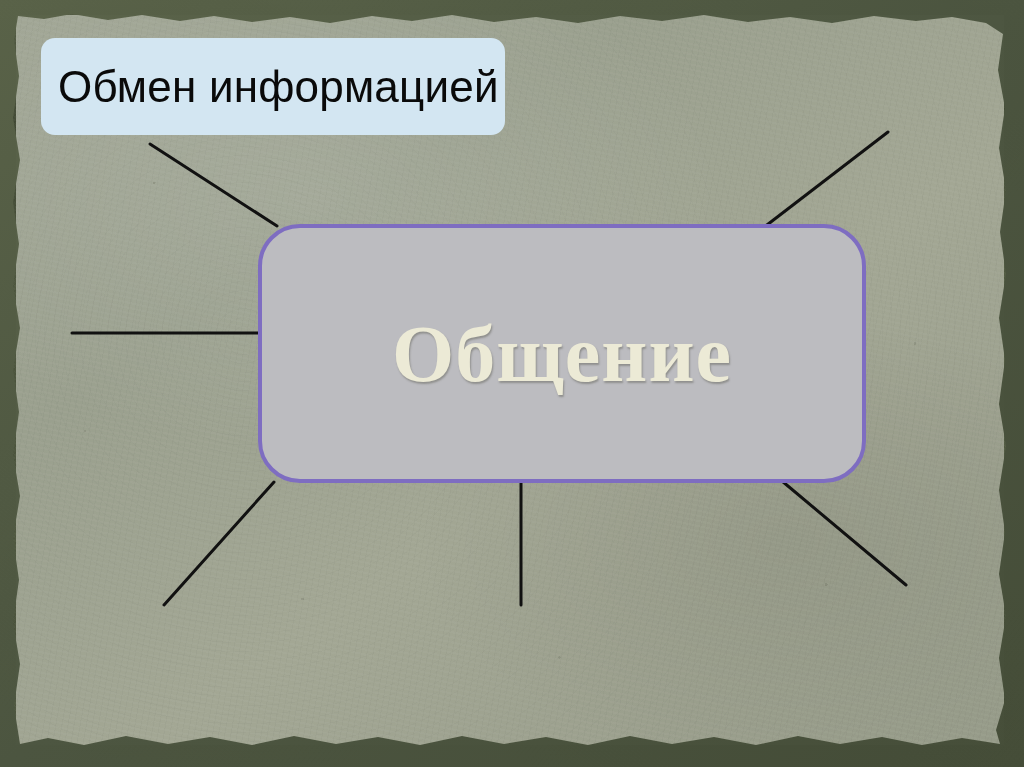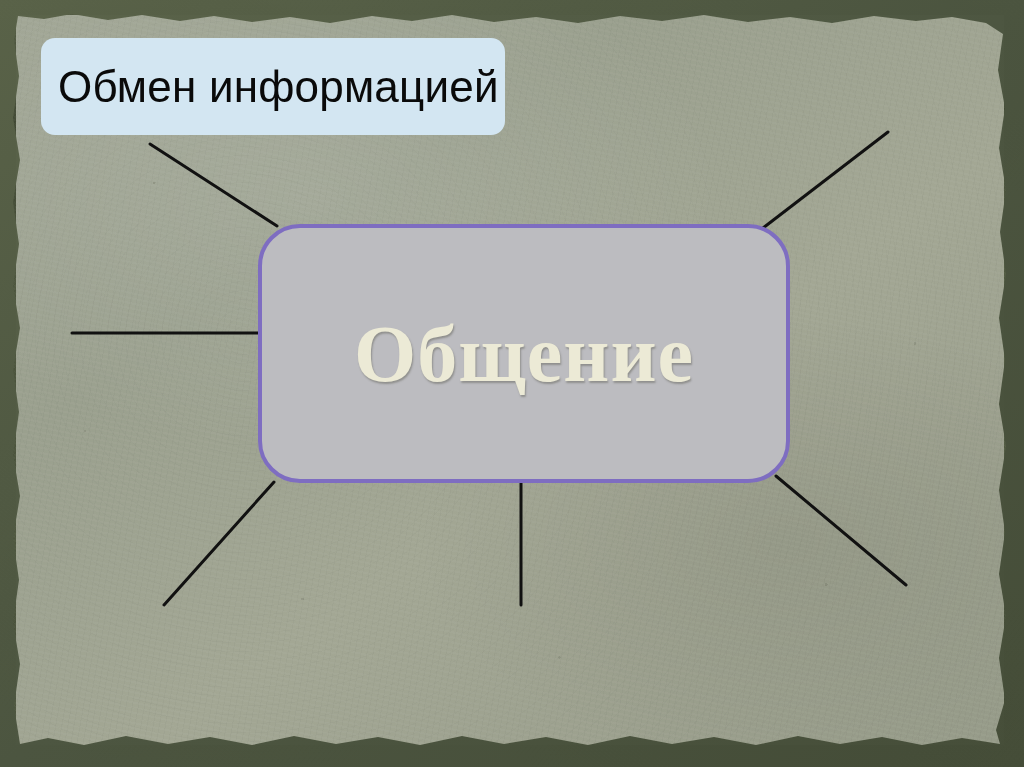--- a/index.html
+++ b/index.html
@@ -109,21 +109,21 @@
     font-size: 44px;
     line-height: 1;
     color: #0a0a0a;
     white-space: nowrap;
     letter-spacing: .2px;
   }
 
   #center-box {
     left: 258px;
     top: 224px;
-    width: 532px;
+    width: 608px;
     height: 259px;
     background: #bcbcc0;
     border: 4px solid #7e6dc1;
     border-radius: 42px;
     justify-content: center;
   }
   #center-label {
     font-family: "Liberation Serif", serif;
     font-weight: bold;
     font-size: 80px;

